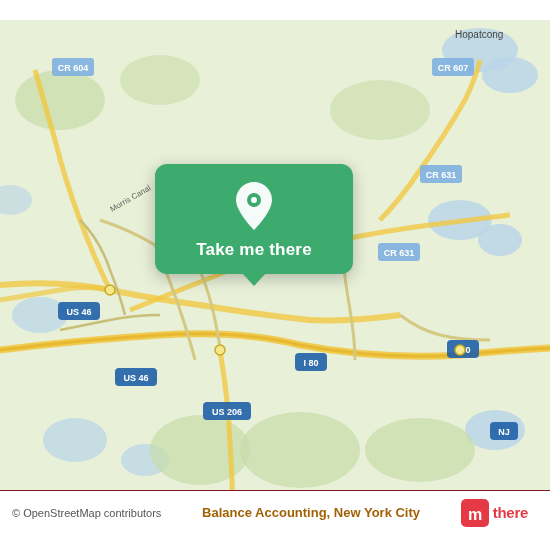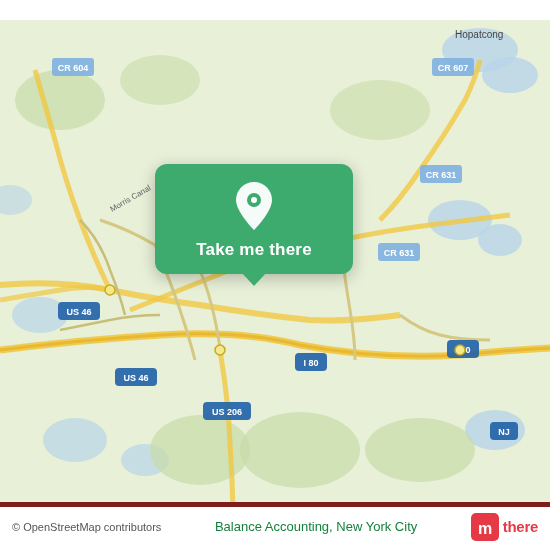--- a/index.html
+++ b/index.html
@@ -70,41 +70,41 @@
       color: #fff;
       font-size: 17px;
       font-weight: 600;
       letter-spacing: 0.2px;
       white-space: nowrap;
     }
 
     
     #bottom-bar {
       position: absolute;
-      bottom: 4px;
+      bottom: 16px;
       left: 0;
       width: 100%;
       background: #fff;
-      padding: 8px 12px 8px 12px;
+      padding: 8px 22px 8px 12px;
       display: flex;
       align-items: center;
       justify-content: space-between;
-      border-top: 5px solid #7f1d1d;
+      border-top: 1px solid #7f1d1d;
       height: 44px;
     }
 
     #copyright-text {
       font-size: 11px;
       color: #555;
     }
 
     #location-name {
       font-size: 13px;
-      font-weight: 400;
-      color: #15803d;
+      font-weight: 700;
+      color: #a16207;
       flex: 1;
       text-align: center;
     }
 
     #moovit-logo {
       display: flex;
       align-items: center;
       gap: 4px;
     }
 

